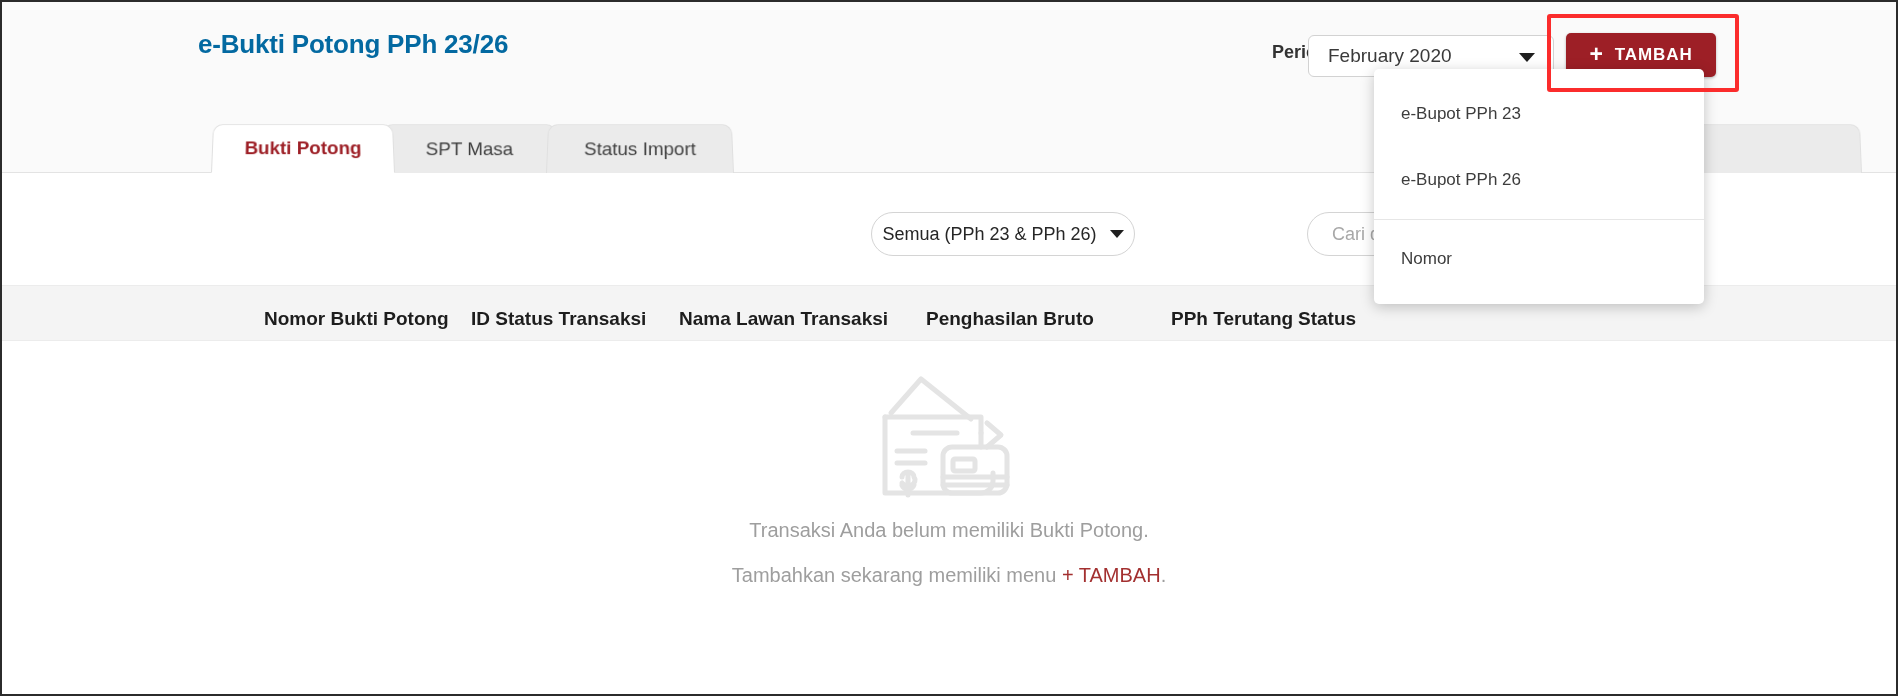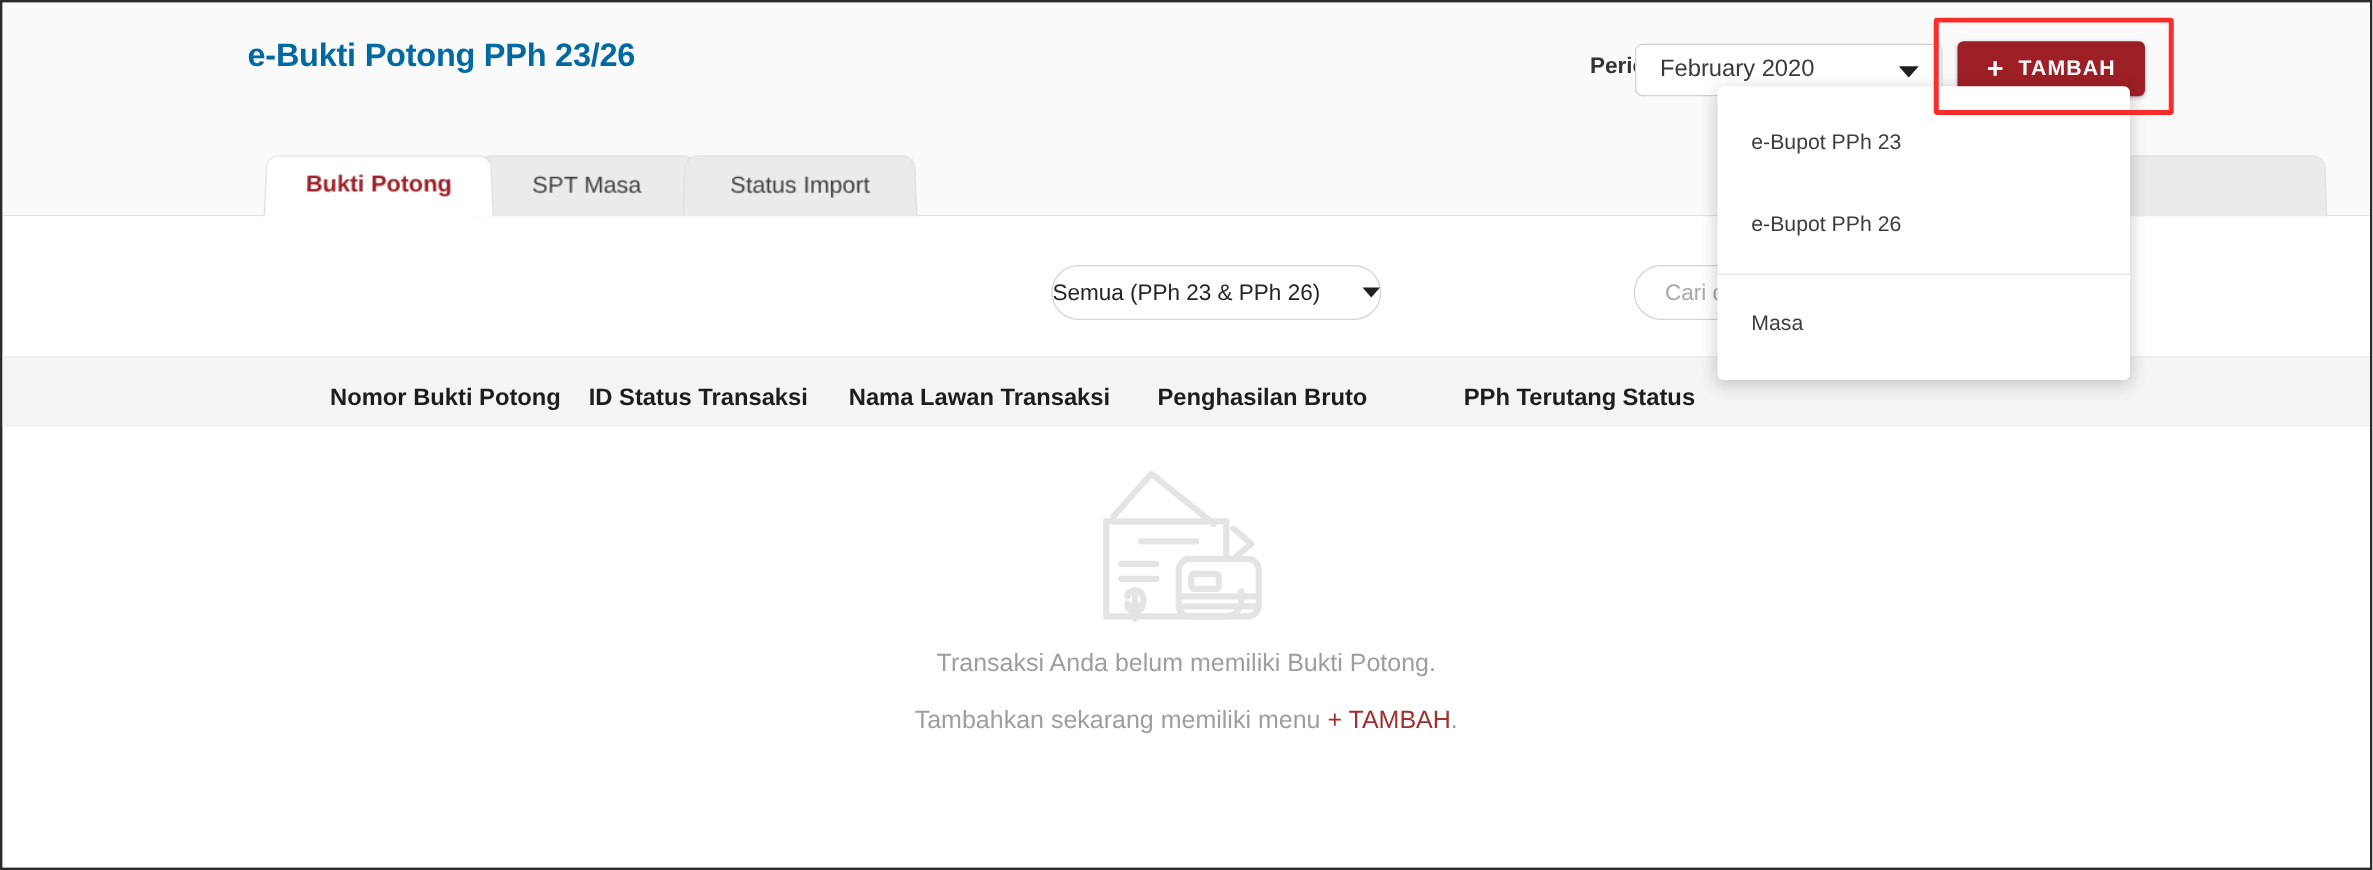--- a/index.html
+++ b/index.html
@@ -208,21 +208,21 @@
     border-radius: 23px;
     display: flex;
     align-items: center;
     justify-content: center;
     gap: 13px;
     font-size: 18px;
     color: #262626;
     cursor: pointer;
     white-space: nowrap;
   }
-  .pill-jenis  { left: 839px;  width: 264px; justify-content: space-between; }
+  .pill-jenis  { left: 869px;  width: 264px; }
   .pill-status { left: 1119px; width: 188px; }
   .pill-caret {
     width: 0; height: 0;
     border-left: 7px solid transparent;
     border-right: 7px solid transparent;
     border-top: 8px solid #1f1f1f;
   }
 
   .search-input {
     position: absolute;
@@ -414,19 +414,19 @@
 
   <div class="dropdown">
     <div class="dd-item">
       <span>e-Bupot PPh 23</span>
     </div>
     <div class="dd-item">
       <span>e-Bupot PPh 26</span>
     </div>
     <div class="dd-divider"></div>
     <div class="dd-item">
-      <span>Masa</span>
+      <span>Nomor</span>
     </div>
   </div>
 
   <div class="annot-box"></div>
 
 </div>
 
 </body></html>

